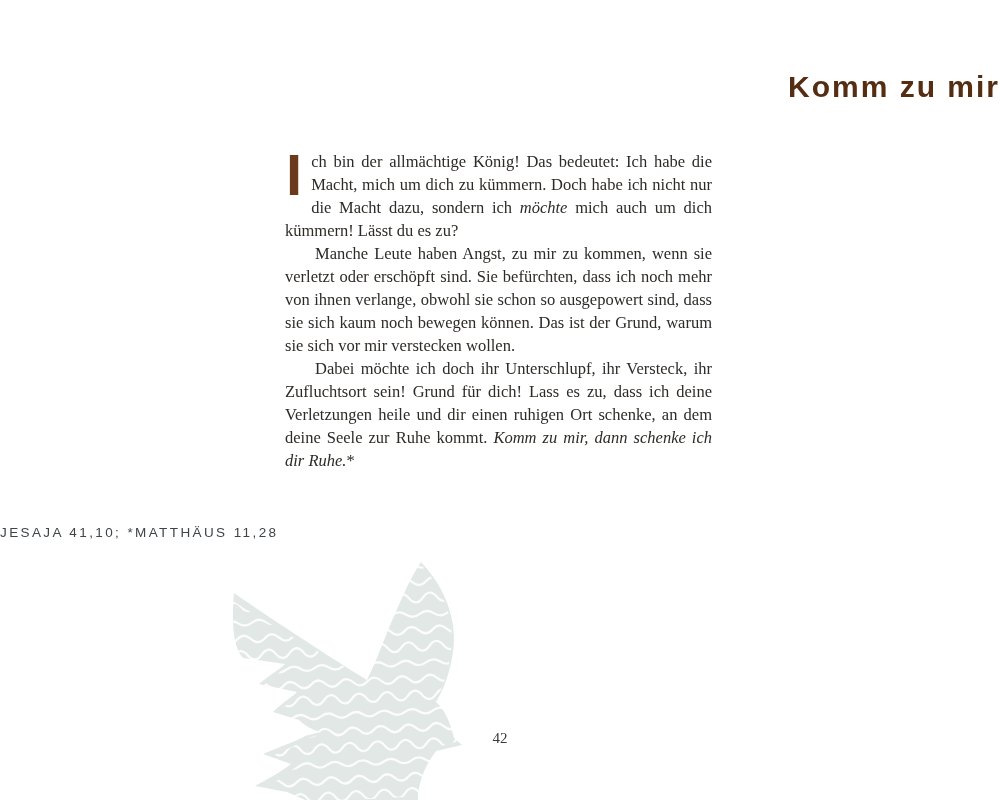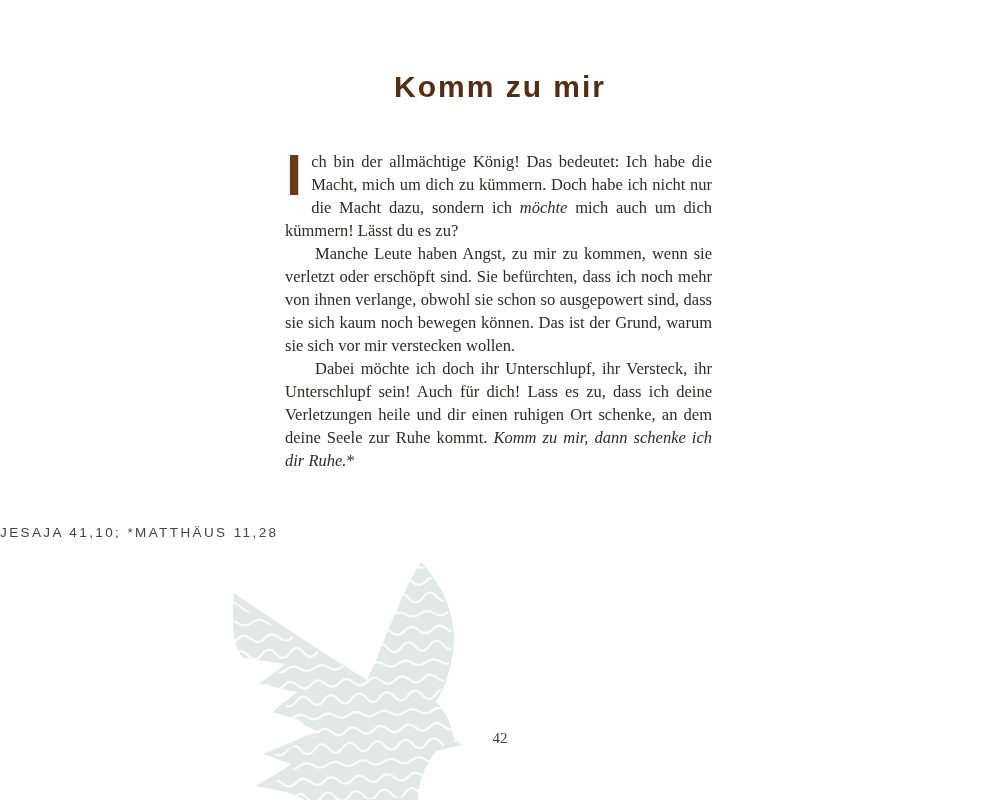--- a/index.html
+++ b/index.html
@@ -13,21 +13,21 @@
     height: 800px;
     background: #ffffff;
     overflow: hidden;
     font-family: "Liberation Serif", serif;
   }
   .title {
     position: absolute;
     top: 50px;
     left: 0;
     width: 100%;
-    text-align: center;
+    text-align: right;
     font-family: "Liberation Sans", sans-serif;
     font-weight: 700;
     font-size: 30px;
     letter-spacing: 2px;
     color: var(--c-title, #552d12);
   }
   .body-text {
     position: absolute;
     left: 285px;
     top: 150px;
@@ -83,21 +83,21 @@
 </head>
 <body>
 
 <div class="page">
 
   <h1 class="title">Komm zu mir</h1>
 
   <div class="body-text">
       <p class="para"><span class="dropcap">I</span><span>ch bin der allmächtige König! Das bedeutet: Ich habe die Macht, mich um dich zu kümmern. Doch habe ich nicht nur die Macht dazu, sondern ich </span><em>möchte</em><span> mich auch um dich kümmern! Lässt du es zu?</span></p>
       <p class="para indent"><span>Manche Leute haben Angst, zu mir zu kommen, wenn sie verletzt oder erschöpft sind. Sie befürchten, dass ich noch mehr von ihnen verlange, obwohl sie schon so ausgepowert sind, dass sie sich kaum noch bewegen können. Das ist der Grund, warum sie sich vor mir verstecken wollen.</span></p>
-      <p class="para indent"><span>Dabei möchte ich doch ihr Unterschlupf, ihr Versteck, ihr Unterschlupf sein! Auch für dich! Lass es zu, dass ich deine Verletzungen heile und dir einen ruhigen Ort schenke, an dem deine Seele zur Ruhe kommt. </span><em>Komm zu mir, dann schenke ich dir Ruhe.</em><span>*</span></p>
+      <p class="para indent"><span>Dabei möchte ich doch ihr Unterschlupf, ihr Versteck, ihr Zufluchtsort sein! Grund für dich! Lass es zu, dass ich deine Verletzungen heile und dir einen ruhigen Ort schenke, an dem deine Seele zur Ruhe kommt. </span><em>Komm zu mir, dann schenke ich dir Ruhe.</em><span>*</span></p>
     </div>
 
   <div class="reference">JESAJA 41,10; *MATTHÄUS 11,28</div>
 
   <svg class="dove" viewBox="0 0 250 245" xmlns="http://www.w3.org/2000/svg" aria-hidden="true">
     <defs>
       <path id="dovePath" d="M196 7 C222 35 234 69 227 103 C223 125 216 139 211 147 C219 153 226 169 229 183 L237 190 L211 196 C199 212 193 229 193 245 L80 245 L62 237 L30 231 C46 222 56 217 66 209 L38 199 C56 191 70 187 80 181 C86 179 92 178 96 177 C88 175 80 171 74 165 L48 157 C58 147 66 143 72 137 L34 129 C46 119 54 115 60 109 L18 103 C10 95 8 77 8 63 C8 53 8 45 9 38 C48 65 100 99 142 125 C152 105 160 81 170 59 C179 38 187 20 196 7 Z"></path>
       <clipPath id="doveClip">
           <use href="#dovePath"></use>
         </clipPath>

